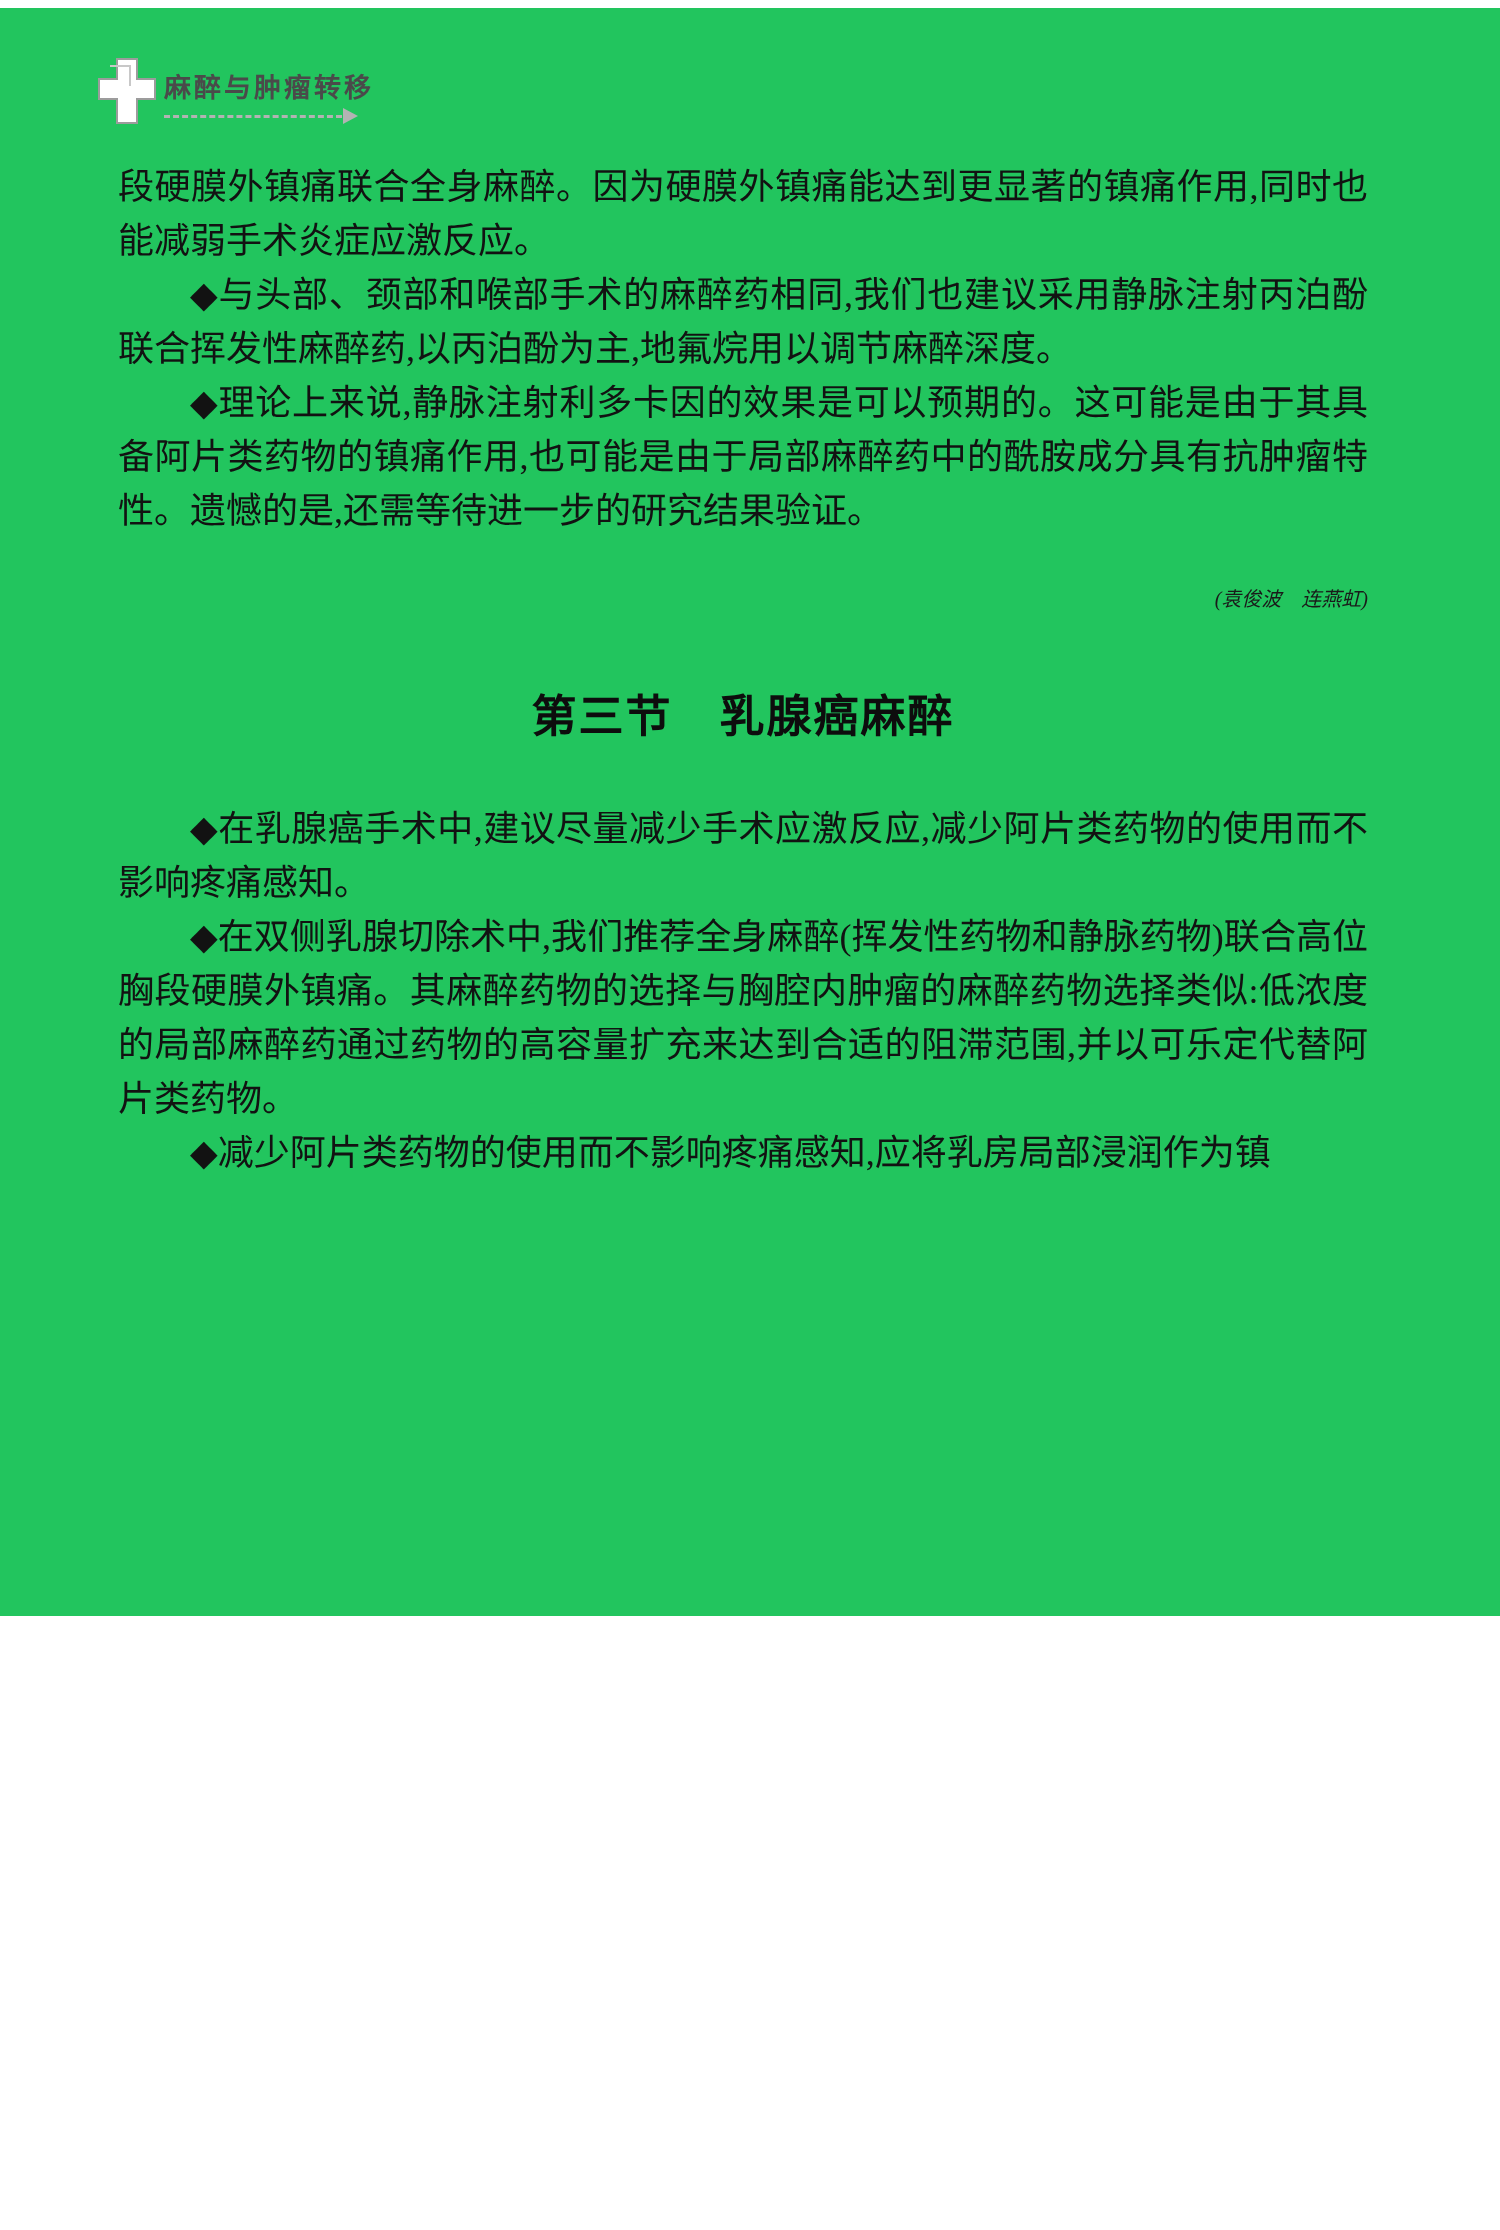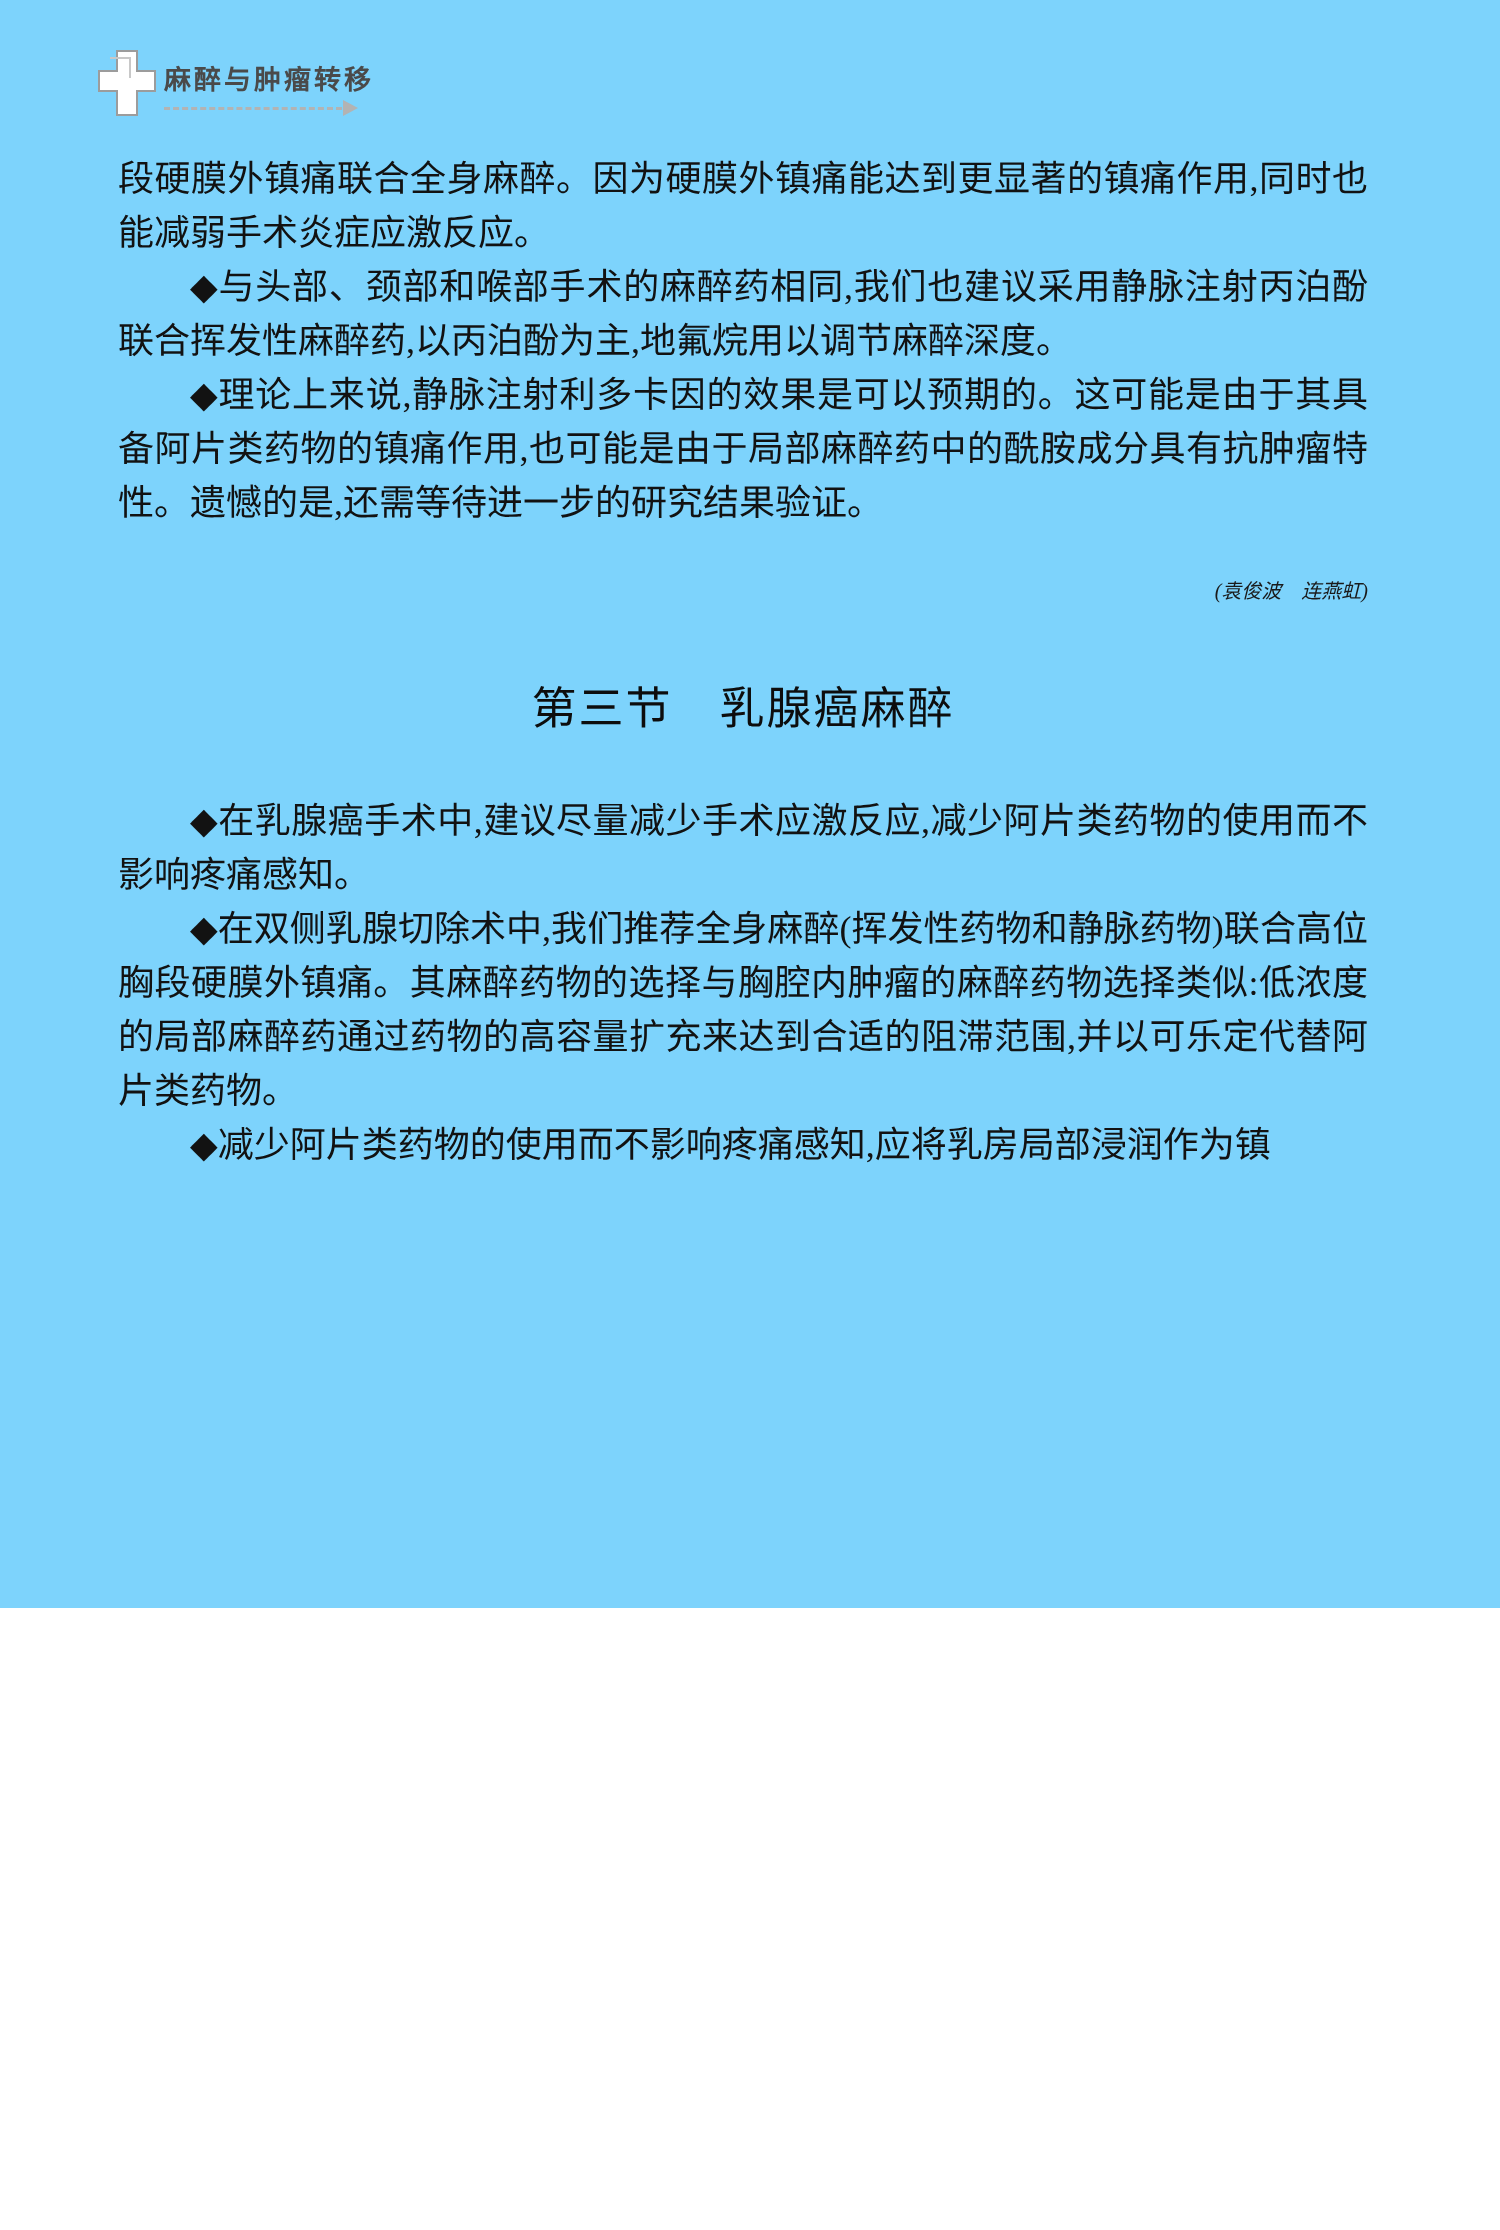--- a/index.html
+++ b/index.html
@@ -1,24 +1,25 @@
 <!DOCTYPE html>
 <html lang="zh-CN"><head>
 <meta charset="utf-8">
 <style>
   * { margin: 0; padding: 0; box-sizing: border-box; }
   html, body { background: #ffffff; }
   .page {
     position: relative;
     width: 1500px;
     height: 1608px;
-    background: #7dd3fc;
+    background: #22c55e;
     overflow: hidden;
     font-family: "Liberation Serif", "DejaVu Serif", serif;
     color: #121212;
+    margin-top: 8px;
   }
 
   
   .page-header {
     position: absolute;
     top: 48px;
     left: 96px;
     display: flex;
     align-items: flex-start;
   }
@@ -69,21 +70,21 @@
     text-align: right;
     font-style: italic;
     font-size: 20px;
     color: #1a1a1a;
   }
 
   .section-heading {
     margin: 64px 0 58px;
     text-align: center;
     font-family: "Liberation Sans", "DejaVu Sans", sans-serif;
-    font-weight: 400;
+    font-weight: 700;
     font-size: 45px;
     letter-spacing: 2px;
     color: #0d0d0d;
     text-indent: 0;
   }
 
   
   .page-number {
     position: absolute;
     left: 106px;

